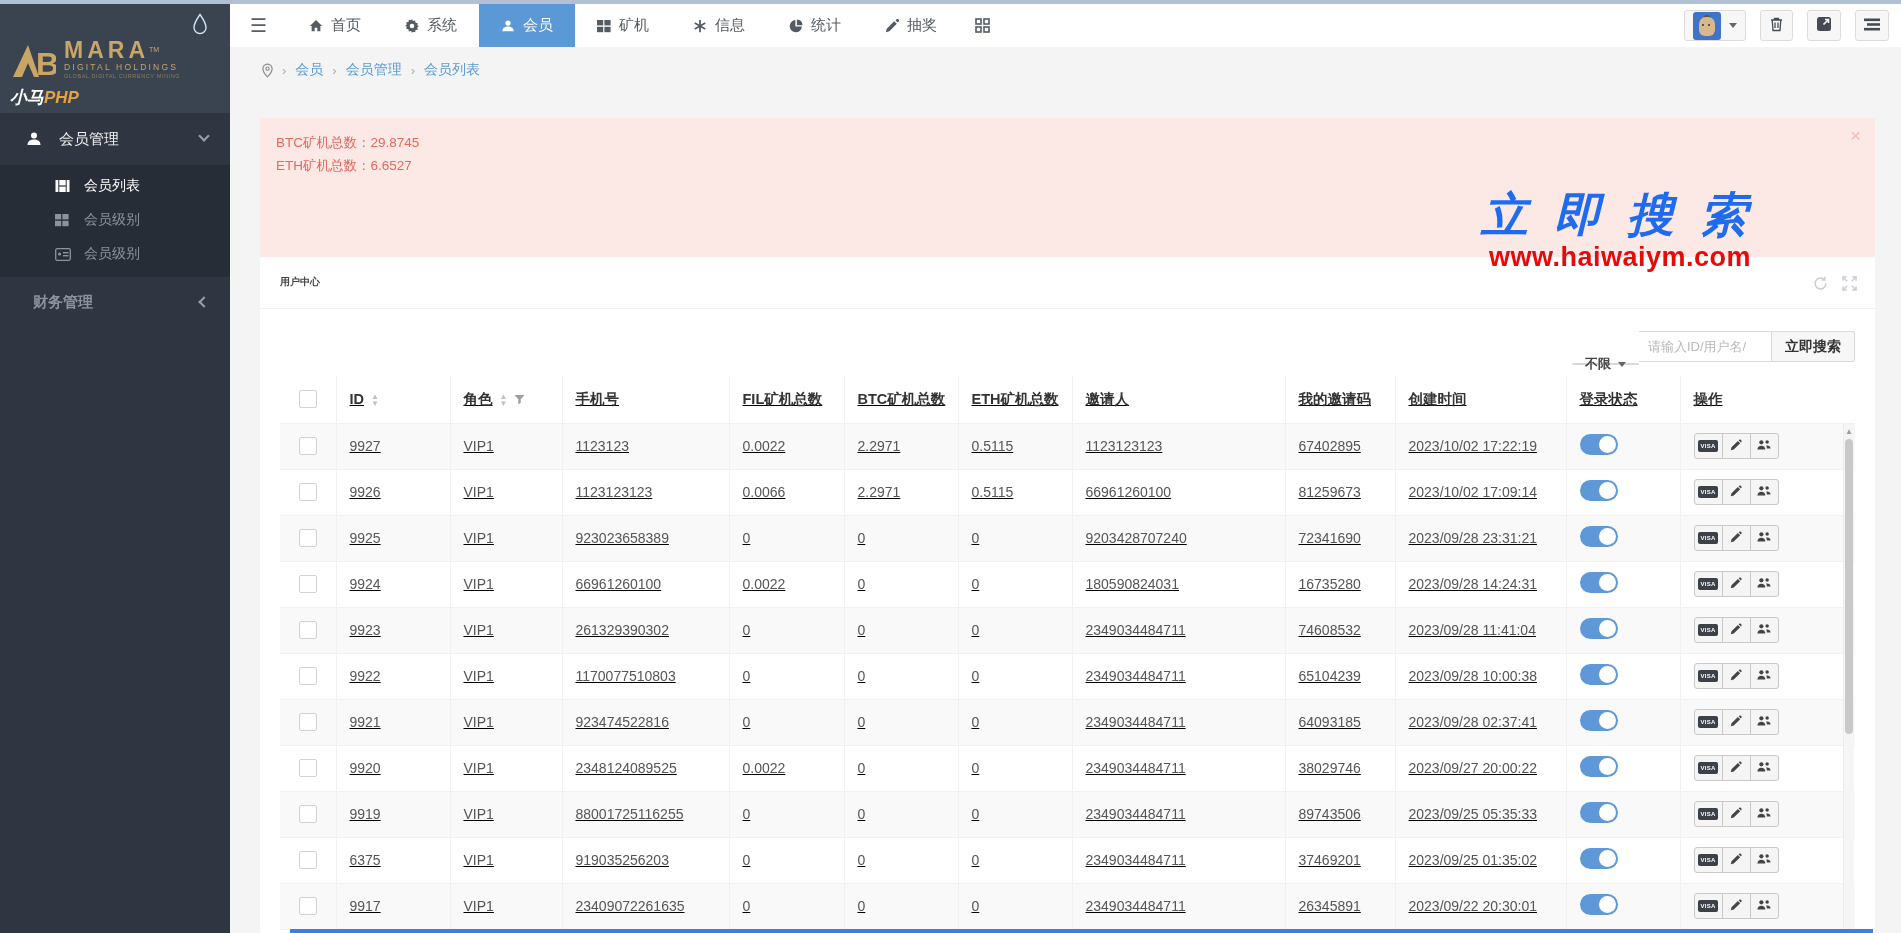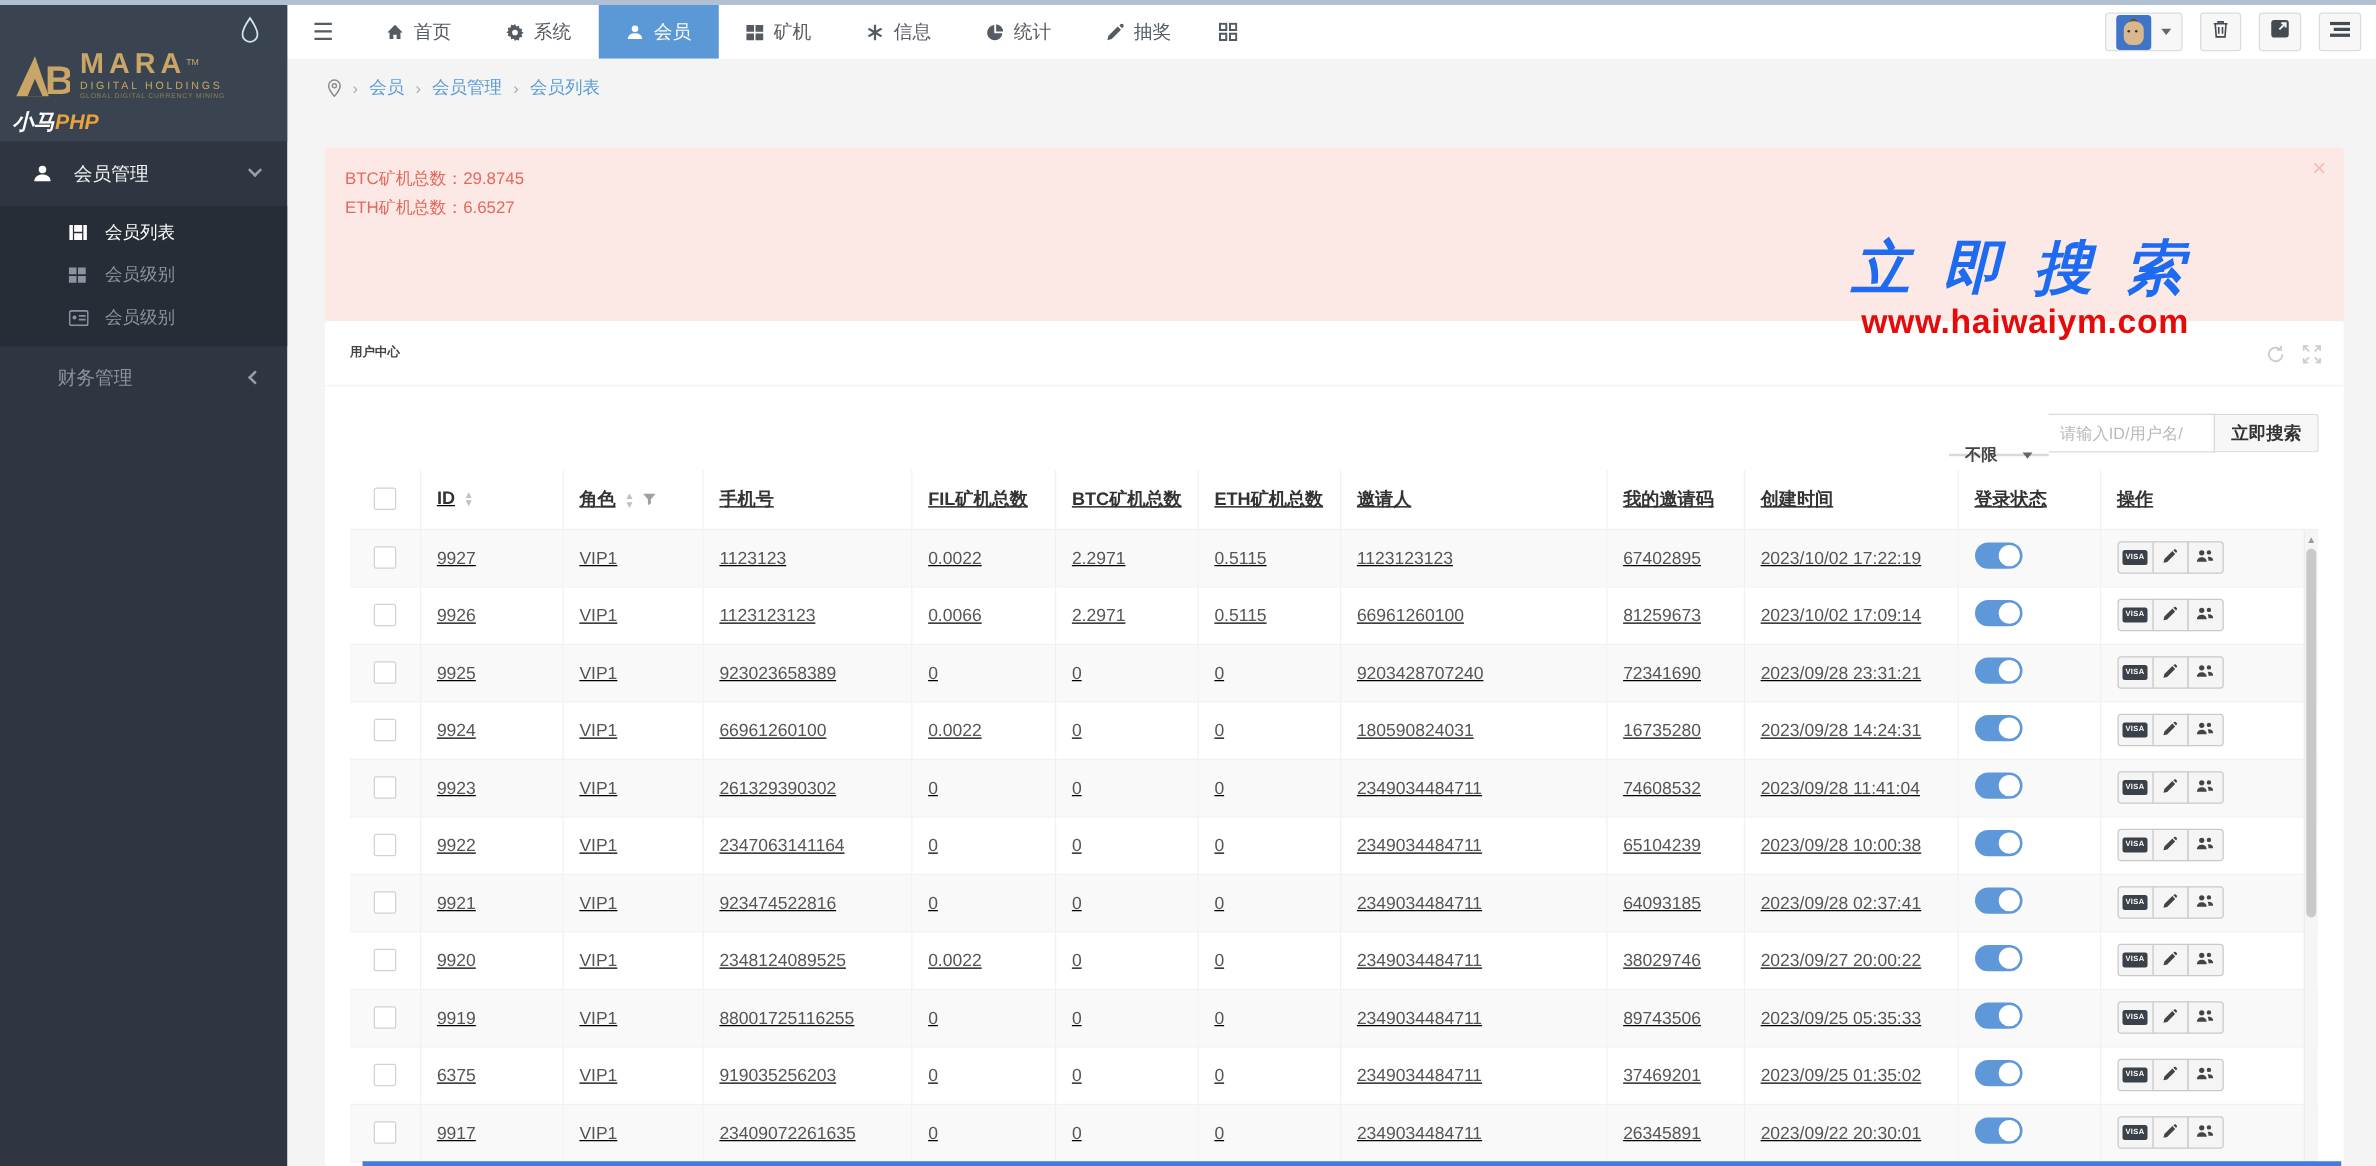--- a/index.html
+++ b/index.html
@@ -18,21 +18,21 @@
   .brand-name { font-size:23px; font-weight:bold; color:#c9a566; letter-spacing:4px; line-height:24px; }
   .brand-tm { font-size:7px; color:#c9a566; vertical-align:super; letter-spacing:0; }
   .brand-sub { font-size:8.5px; color:#c9a566; letter-spacing:2.2px; line-height:10px; }
   .brand-tagline { font-size:5.5px; color:#8d7f5c; letter-spacing:0.6px; line-height:8px; }
   #brand-footer { position:absolute; left:10px; bottom:4px; font-size:17px; font-weight:bold; font-style:italic; }
   #brand-footer .w { color:#fff; } #brand-footer .g { color:#e8a33d; }
 
   .menu-item { position:relative; height:52px; display:flex; align-items:center; padding-left:26px; cursor:pointer; }
   .menu-item .mi-icon { width:20px; margin-right:13px; color:#fff; display:flex; }
   .menu-item .mi-label { font-size:15px; color:#f2f2f2; }
-  .menu-item.muted { height:50px; padding-left:46px; }
+  .menu-item.muted { height:50px; padding-left:33px;font-weight:bold; }
   .menu-item.muted .mi-label { color:#8b949e; }
   .submenu { background:#272d37; padding:4px 0 6px 0; }
   .sub-item { height:34px; display:flex; align-items:center; padding-left:55px; cursor:pointer; }
   .sub-item .mi-icon { width:17px; margin-right:12px; color:#8b949e; display:flex; }
   .sub-item .mi-label { font-size:14px; color:#8b949e; }
   .sub-item.active .mi-icon, .sub-item.active .mi-label { color:#ffffff; }
   .chev { position:absolute; right:22px; width:8px; height:8px; border-right:2px solid #97a0aa; border-bottom:2px solid #97a0aa; }
   .chev.down { transform:rotate(45deg); top:19px; }
   .chev.left { transform:rotate(135deg); top:21px; }
 
@@ -73,21 +73,21 @@
 
   
   #card { position:absolute; left:30px; top:210px; width:1615px; height:676px; background:#fff;
           border-radius:3px; z-index:2; overflow:hidden; }
   #card-header { height:52px; border-bottom:1px solid #f2f2f2; position:relative; }
   #card-title { position:absolute; left:20px; top:18px; font-size:10px; font-weight:bold; color:#444; }
   #card-tools { position:absolute; right:18px; top:19px; display:flex; gap:14px; color:#c9ccd0; }
   #card-tools span { cursor:pointer; display:flex; }
 
   #search-group { position:absolute; right:20px; top:74px; display:flex; height:31px; }
-  #range-btn { display:flex; align-items:center; gap:20px; padding:0 12px; background:#f7f7f7; border:1px solid #d9d9d9;
+  #range-btn { display:flex; align-items:center; gap:7px; padding:0 12px; background:#f7f7f7; border:1px solid #d9d9d9;
                border-radius:3px 0 0 3px; font-size:13px; font-weight:bold; color:#444; cursor:pointer;margin-top:32px; }
   #search-input { width:133px; border:1px solid #d9d9d9; border-left:none; padding:0 9px; font-size:13px; color:#555; outline:none; }
   #search-input::placeholder { color:#b9b9b9; }
   #search-btn { padding:0 13px; background:#f7f7f7; border:1px solid #d9d9d9; border-left:none;
                 border-radius:0 3px 3px 0; font-size:14px; font-weight:bold; color:#333; cursor:pointer; }
 
   
   #table-wrap { position:absolute; left:20px; top:119px; width:1575px; bottom:0; overflow:hidden; }
   table { table-layout:fixed; width:1575px; border-collapse:collapse; background:#fff;text-decoration:underline; }
   th, td { border-bottom:1px solid #f1f1f1; border-right:1px solid #f1f1f1; text-align:left;
@@ -572,21 +572,21 @@
                         <path d="M10.5 7.1c2.7-.4 5 .9 5 3.4h-4.3c0-1.4-.2-2.5-.7-3.4z"></path>
                       </svg></span>
                   </button>
       </span>
     </td>
   </tr>
             <tr>
     <td class="c-check"><span class="cbx"></span></td>
     <td>9922</td>
     <td>VIP1</td>
-    <td>2347063141164</td>
+    <td>1170077510803</td>
     <td>0</td>
     <td>0</td>
     <td>0</td>
     <td>2349034484711</td>
     <td>65104239</td>
     <td>2023/09/28 10:00:38</td>
     <td><span class="toggle"><span class="knob"></span></span></td>
     <td>
       <span class="btn-group">
         <button class="act">

